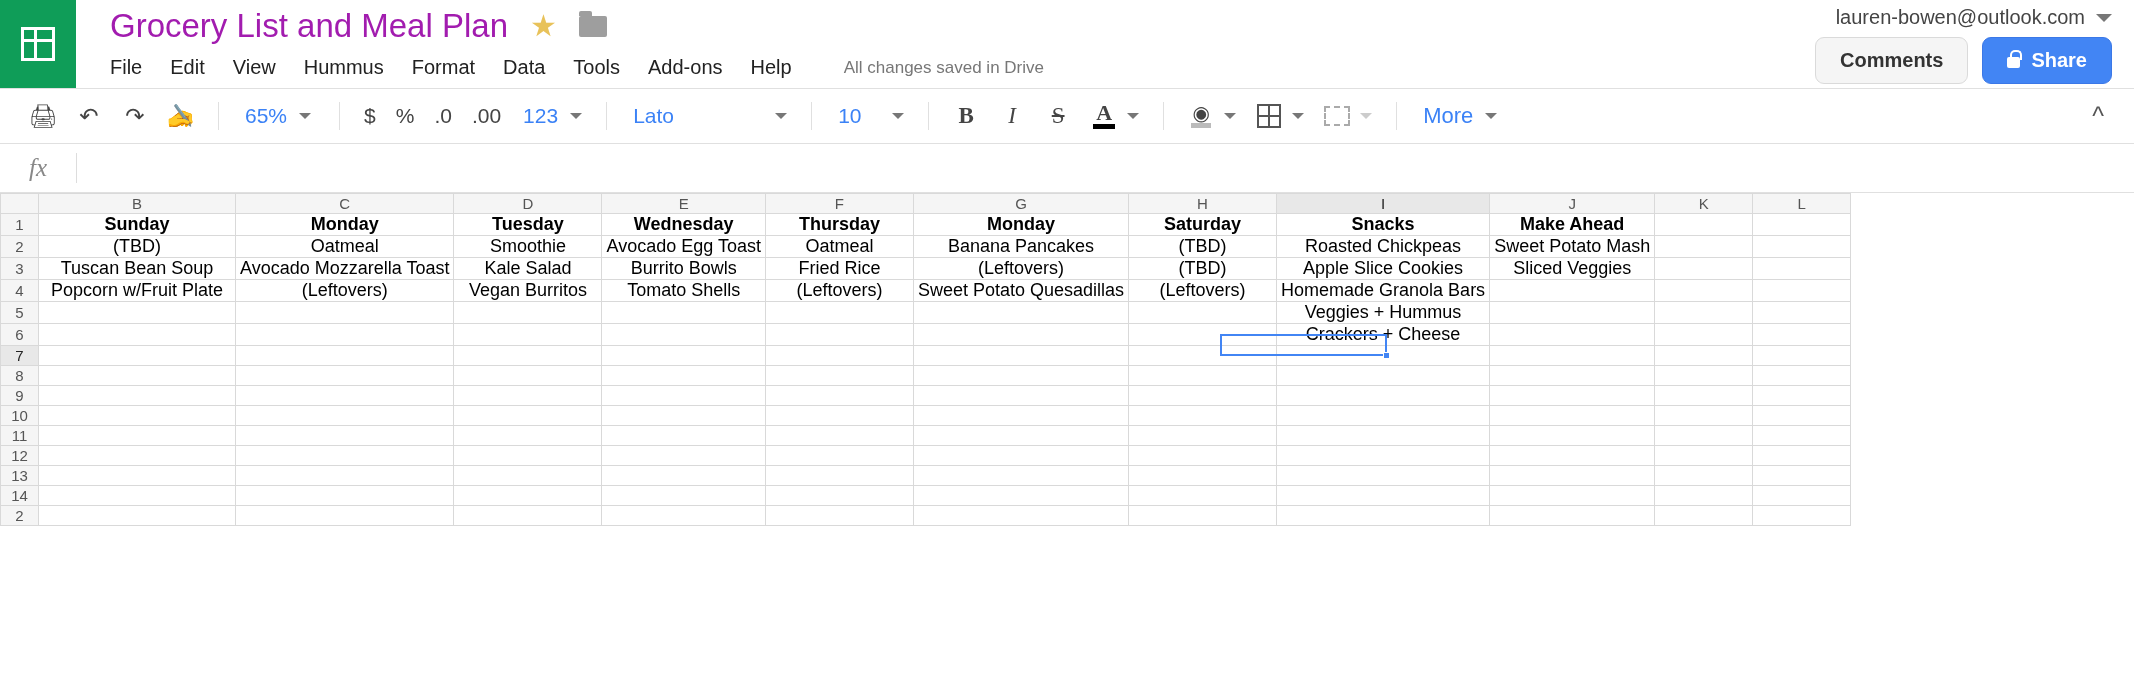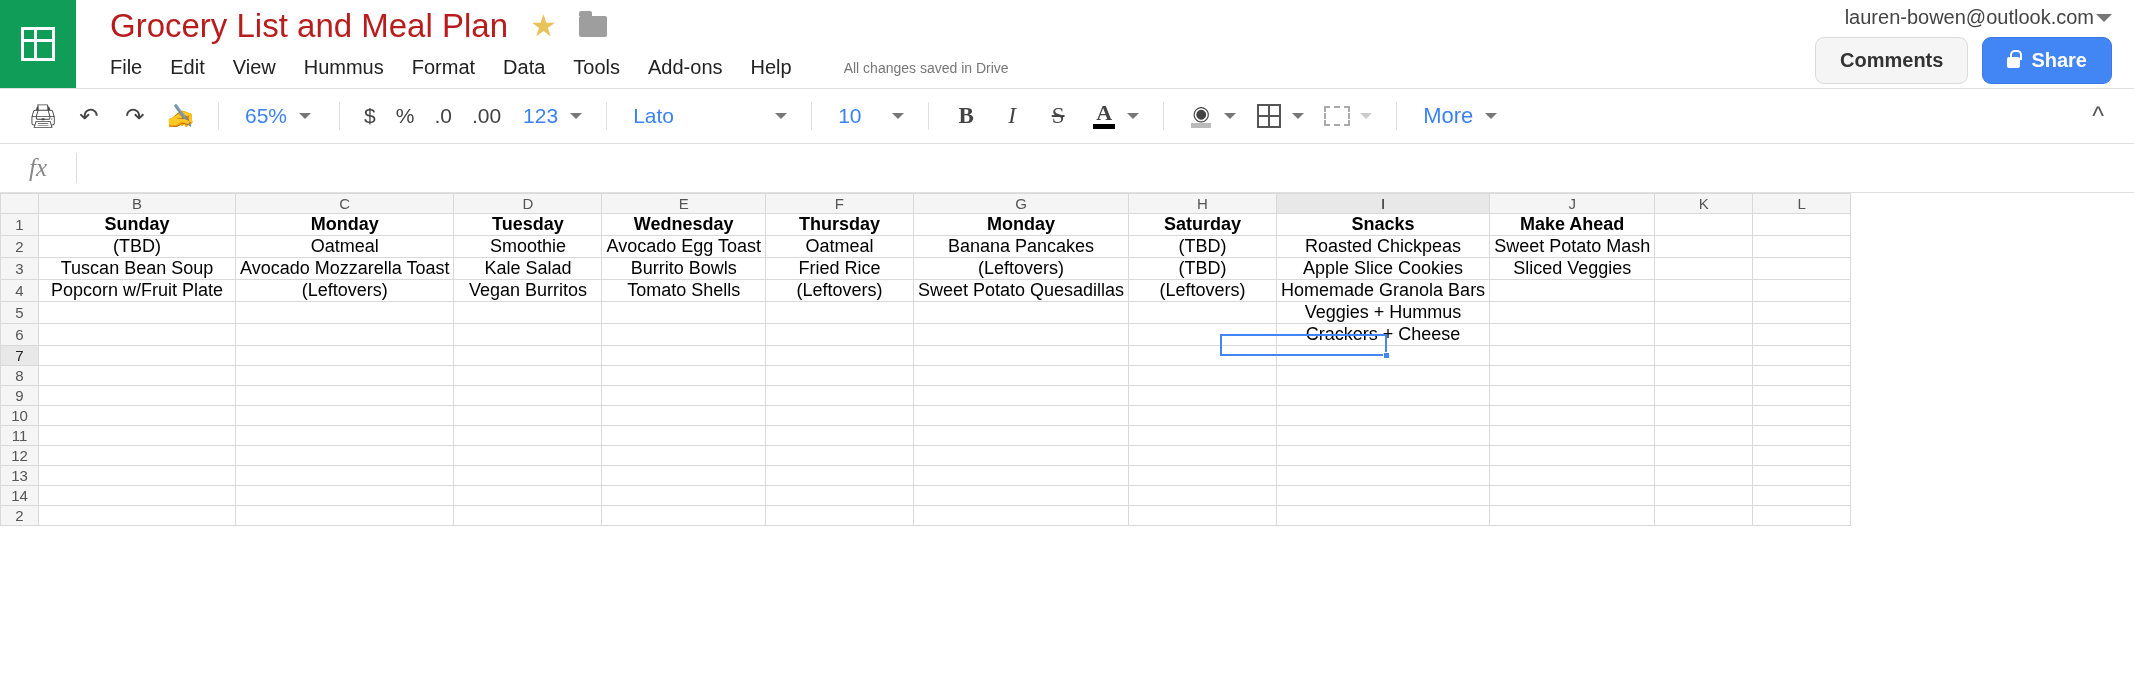--- a/index.html
+++ b/index.html
@@ -16,42 +16,42 @@
     width: 76px; height: 88px; background: #0f9d58;
     display: flex; align-items: center; justify-content: center; flex: none;
   }
   .logo-glyph { width: 34px; height: 34px; border: 3px solid #fff; position: relative; }
   .logo-glyph::before { content:""; position:absolute; left:0; right:0; top:9px; height:3px; background:#fff; }
   .logo-glyph::after  { content:""; position:absolute; top:0; bottom:0; left:10px; width:3px; background:#fff; }
 
   .title-block { padding: 6px 0 0 34px; flex: 1; min-width: 0; }
   .title-row { display: flex; align-items: center; gap: 22px; }
   .doc-title {
-    font-size: 33px; color: #b91c1c; font-weight: 400;
+    font-size: 33px; color: #a21caf; font-weight: 400;
     white-space: nowrap; line-height: 40px;
   }
   .star-icon { color: #e8c25a; font-size: 30px; line-height: 1; }
   .folder-icon { width: 28px; height: 21px; background: #9e9e9e; border-radius: 2px; position: relative; }
   .folder-icon::before {
     content:""; position:absolute; top:-5px; left:0; width:13px; height:5px;
     background:#9e9e9e; border-radius:2px 2px 0 0;
   }
 
   .menu-row { display: flex; align-items: center; margin-top: 6px; }
   .menu-item {
     font-size: 20px; color: #222; padding: 4px 15px 4px 0; margin-right: 13px;
     white-space: nowrap; cursor: pointer;
   }
-  .save-status { font-size: 14px; color: #777; margin-left: 24px; white-space: nowrap; }
+  .save-status { font-size: 17px; color: #777; margin-left: 24px; white-space: nowrap; }
 
   .header-right {
     position: absolute; right: 22px; top: 6px;
     display: flex; flex-direction: column; align-items: flex-end; gap: 8px;
   }
-  .account-row { display: flex; align-items: center; gap: 2px; }
+  .account-row { display: flex; align-items: center; gap: 11px; }
   .account-email { font-size: 20px; color: #444; }
   .caret-down {
     width: 0; height: 0; border-left: 8px solid transparent;
     border-right: 8px solid transparent; border-top: 8px solid #777;
   }
   .btn-row { display: flex; gap: 14px; align-items: center; }
   .btn {
     font-size: 20px; font-weight: bold; border-radius: 9px;
     padding: 11px 24px; cursor: pointer; white-space: nowrap;
   }

